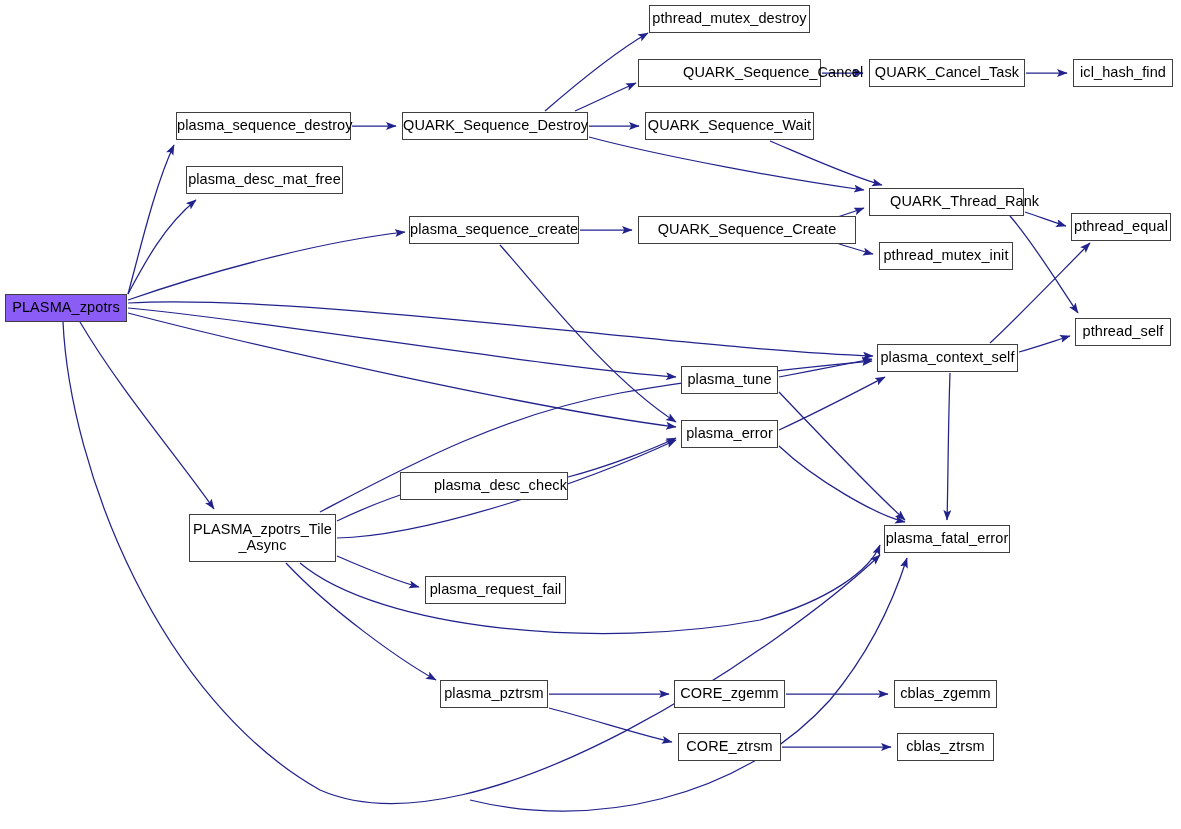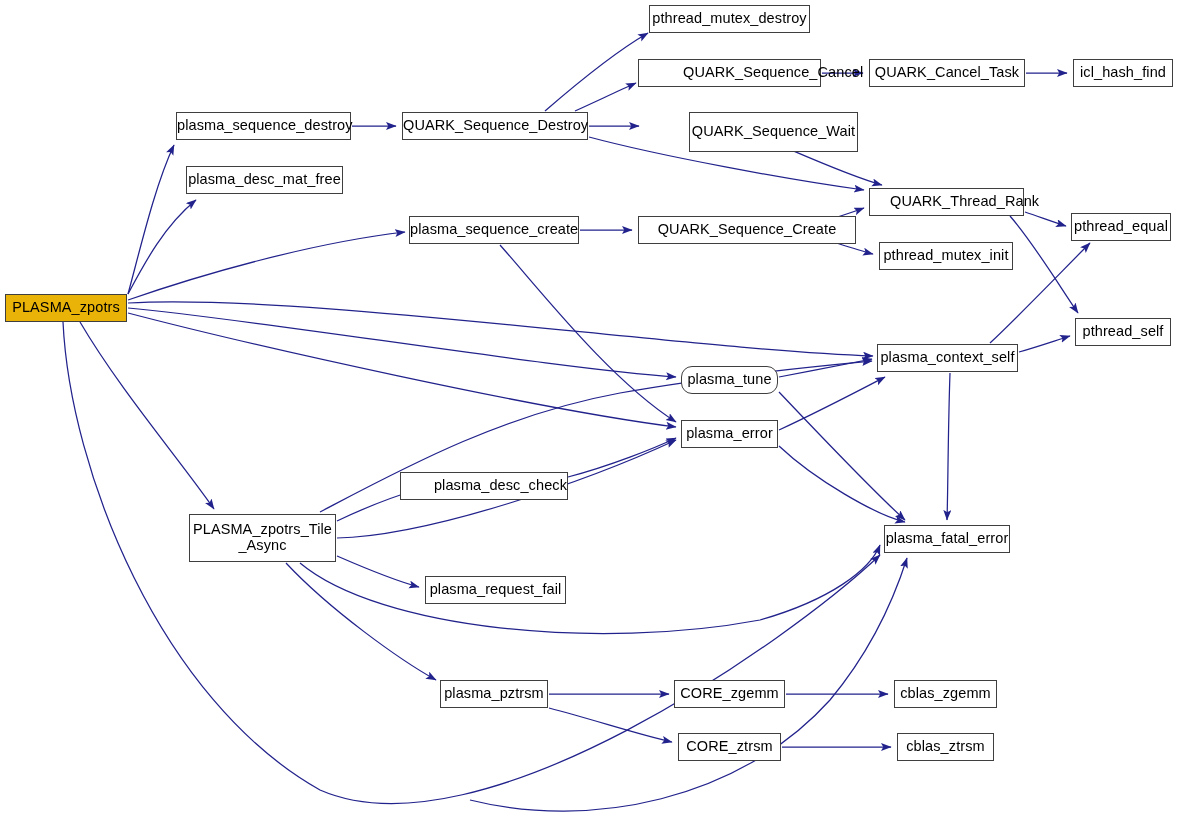--- a/index.html
+++ b/index.html
@@ -29,21 +29,21 @@
     align-items:center;
     justify-content:center;
     text-align:center;
     font-size:14.5px;
     line-height:1.08;
     letter-spacing:0.1px;
     white-space:pre-line;
     z-index:2;
   }
   .node.root{
-    background:#eab308;
+    background:#8b5cf6;
     border-color:#3f3f3f;
   }
   .node .lbl{display:block;width:100%;}
 </style>
 </head>
 <body>
 
 <div id="graph">
   <svg id="edges" viewBox="0 0 1181 829" width="1181" height="829" xmlns="http://www.w3.org/2000/svg">
     <defs>
@@ -95,31 +95,31 @@
         <path d="M470,800 C590,830 740,800 830,700 C880,640 900,580 907,558" marker-end="url(#arrow)"></path>
       </g>
   </svg>
   <div id="node-layer">
       <div class="node root" style="left: 5px; top: 294px; width: 122px; height: 28px;"><span class="lbl">PLASMA_zpotrs</span></div>
       <div class="node" style="left: 176px; top: 112px; width: 175px; height: 28px;"><span class="lbl">plasma_sequence_destroy</span></div>
       <div class="node" style="left: 186px; top: 166px; width: 157px; height: 28px;"><span class="lbl">plasma_desc_mat_free</span></div>
       <div class="node" style="left: 402px; top: 112px; width: 186px; height: 28px;"><span class="lbl">QUARK_Sequence_Destroy</span></div>
       <div class="node" style="left: 649px; top: 5px; width: 161px; height: 28px;"><span class="lbl">pthread_mutex_destroy</span></div>
       <div class="node" style="left: 638px; top: 59px; width: 183px; height: 28px; padding-left: 44px;"><span class="lbl">QUARK_Sequence_Cancel</span></div>
-      <div class="node" style="left: 645px; top: 112px; width: 169px; height: 40px; margin-left: 44px;"><span class="lbl">QUARK_Sequence_Wait</span></div>
+      <div class="node" style="left: 645px; top: 112px; width: 169px; height: 28px;"><span class="lbl">QUARK_Sequence_Wait</span></div>
       <div class="node" style="left: 869px; top: 59px; width: 156px; height: 28px;"><span class="lbl">QUARK_Cancel_Task</span></div>
       <div class="node" style="left: 1073px; top: 59px; width: 100px; height: 28px;"><span class="lbl">icl_hash_find</span></div>
       <div class="node" style="left: 409px; top: 216px; width: 170px; height: 28px;"><span class="lbl">plasma_sequence_create</span></div>
       <div class="node" style="left: 638px; top: 216px; width: 218px; height: 28px;"><span class="lbl">QUARK_Sequence_Create</span></div>
       <div class="node" style="left: 869px; top: 188px; width: 155px; height: 28px; padding-left: 20px;"><span class="lbl">QUARK_Thread_Rank</span></div>
       <div class="node" style="left: 879px; top: 242px; width: 134px; height: 28px;"><span class="lbl">pthread_mutex_init</span></div>
       <div class="node" style="left: 1071px; top: 213px; width: 100px; height: 28px;"><span class="lbl">pthread_equal</span></div>
       <div class="node" style="left: 1075px; top: 318px; width: 96px; height: 28px;"><span class="lbl">pthread_self</span></div>
       <div class="node" style="left: 877px; top: 344px; width: 141px; height: 28px;"><span class="lbl">plasma_context_self</span></div>
-      <div class="node" style="left: 681px; top: 366px; width: 97px; height: 28px; border-radius: 11px;"><span class="lbl">plasma_tune</span></div>
+      <div class="node" style="left: 681px; top: 366px; width: 97px; height: 28px;"><span class="lbl">plasma_tune</span></div>
       <div class="node" style="left: 681px; top: 420px; width: 97px; height: 28px;"><span class="lbl">plasma_error</span></div>
       <div class="node" style="left: 189px; top: 514px; width: 147px; height: 48px;"><span class="lbl">PLASMA_zpotrs_Tile
 _Async</span></div>
       <div class="node" style="left: 400px; top: 472px; width: 168px; height: 28px; text-align: right;"><span class="lbl">plasma_desc_check</span></div>
       <div class="node" style="left: 425px; top: 576px; width: 141px; height: 28px;"><span class="lbl">plasma_request_fail</span></div>
       <div class="node" style="left: 884px; top: 525px; width: 126px; height: 28px;"><span class="lbl">plasma_fatal_error</span></div>
       <div class="node" style="left: 440px; top: 680px; width: 108px; height: 28px;"><span class="lbl">plasma_pztrsm</span></div>
       <div class="node" style="left: 674px; top: 680px; width: 111px; height: 28px;"><span class="lbl">CORE_zgemm</span></div>
       <div class="node" style="left: 678px; top: 733px; width: 103px; height: 28px;"><span class="lbl">CORE_ztrsm</span></div>
       <div class="node" style="left: 894px; top: 680px; width: 103px; height: 28px;"><span class="lbl">cblas_zgemm</span></div>

